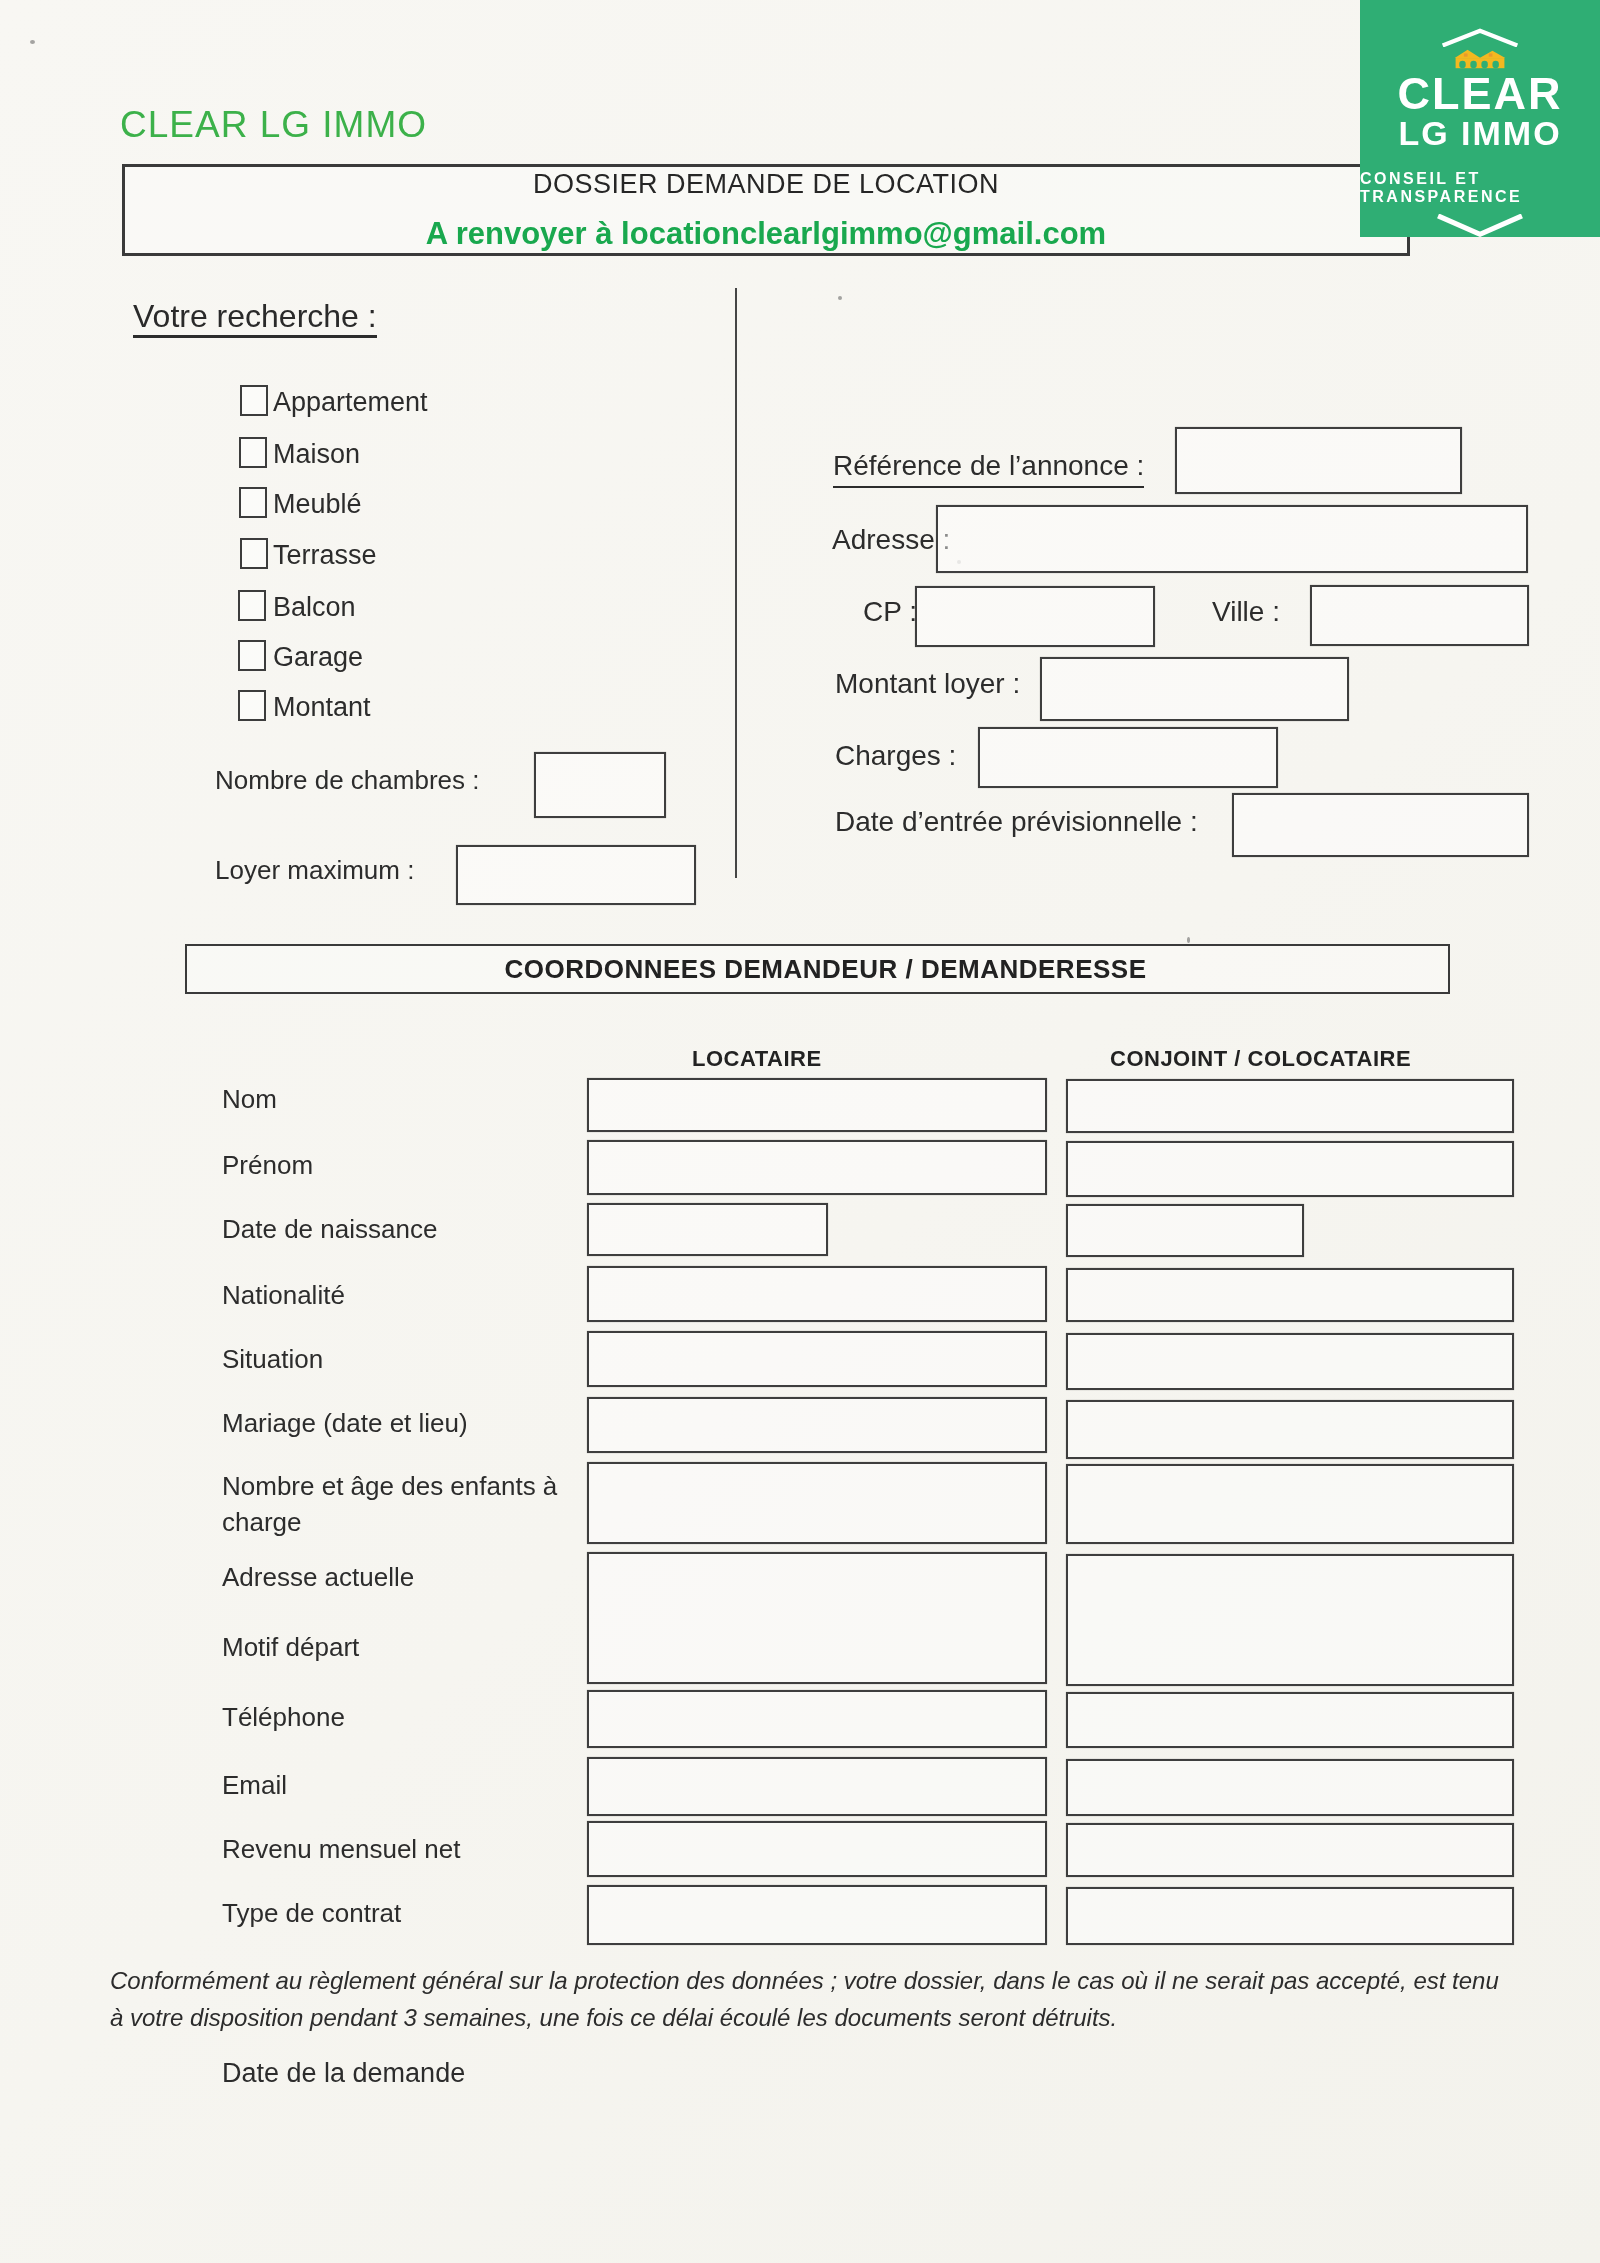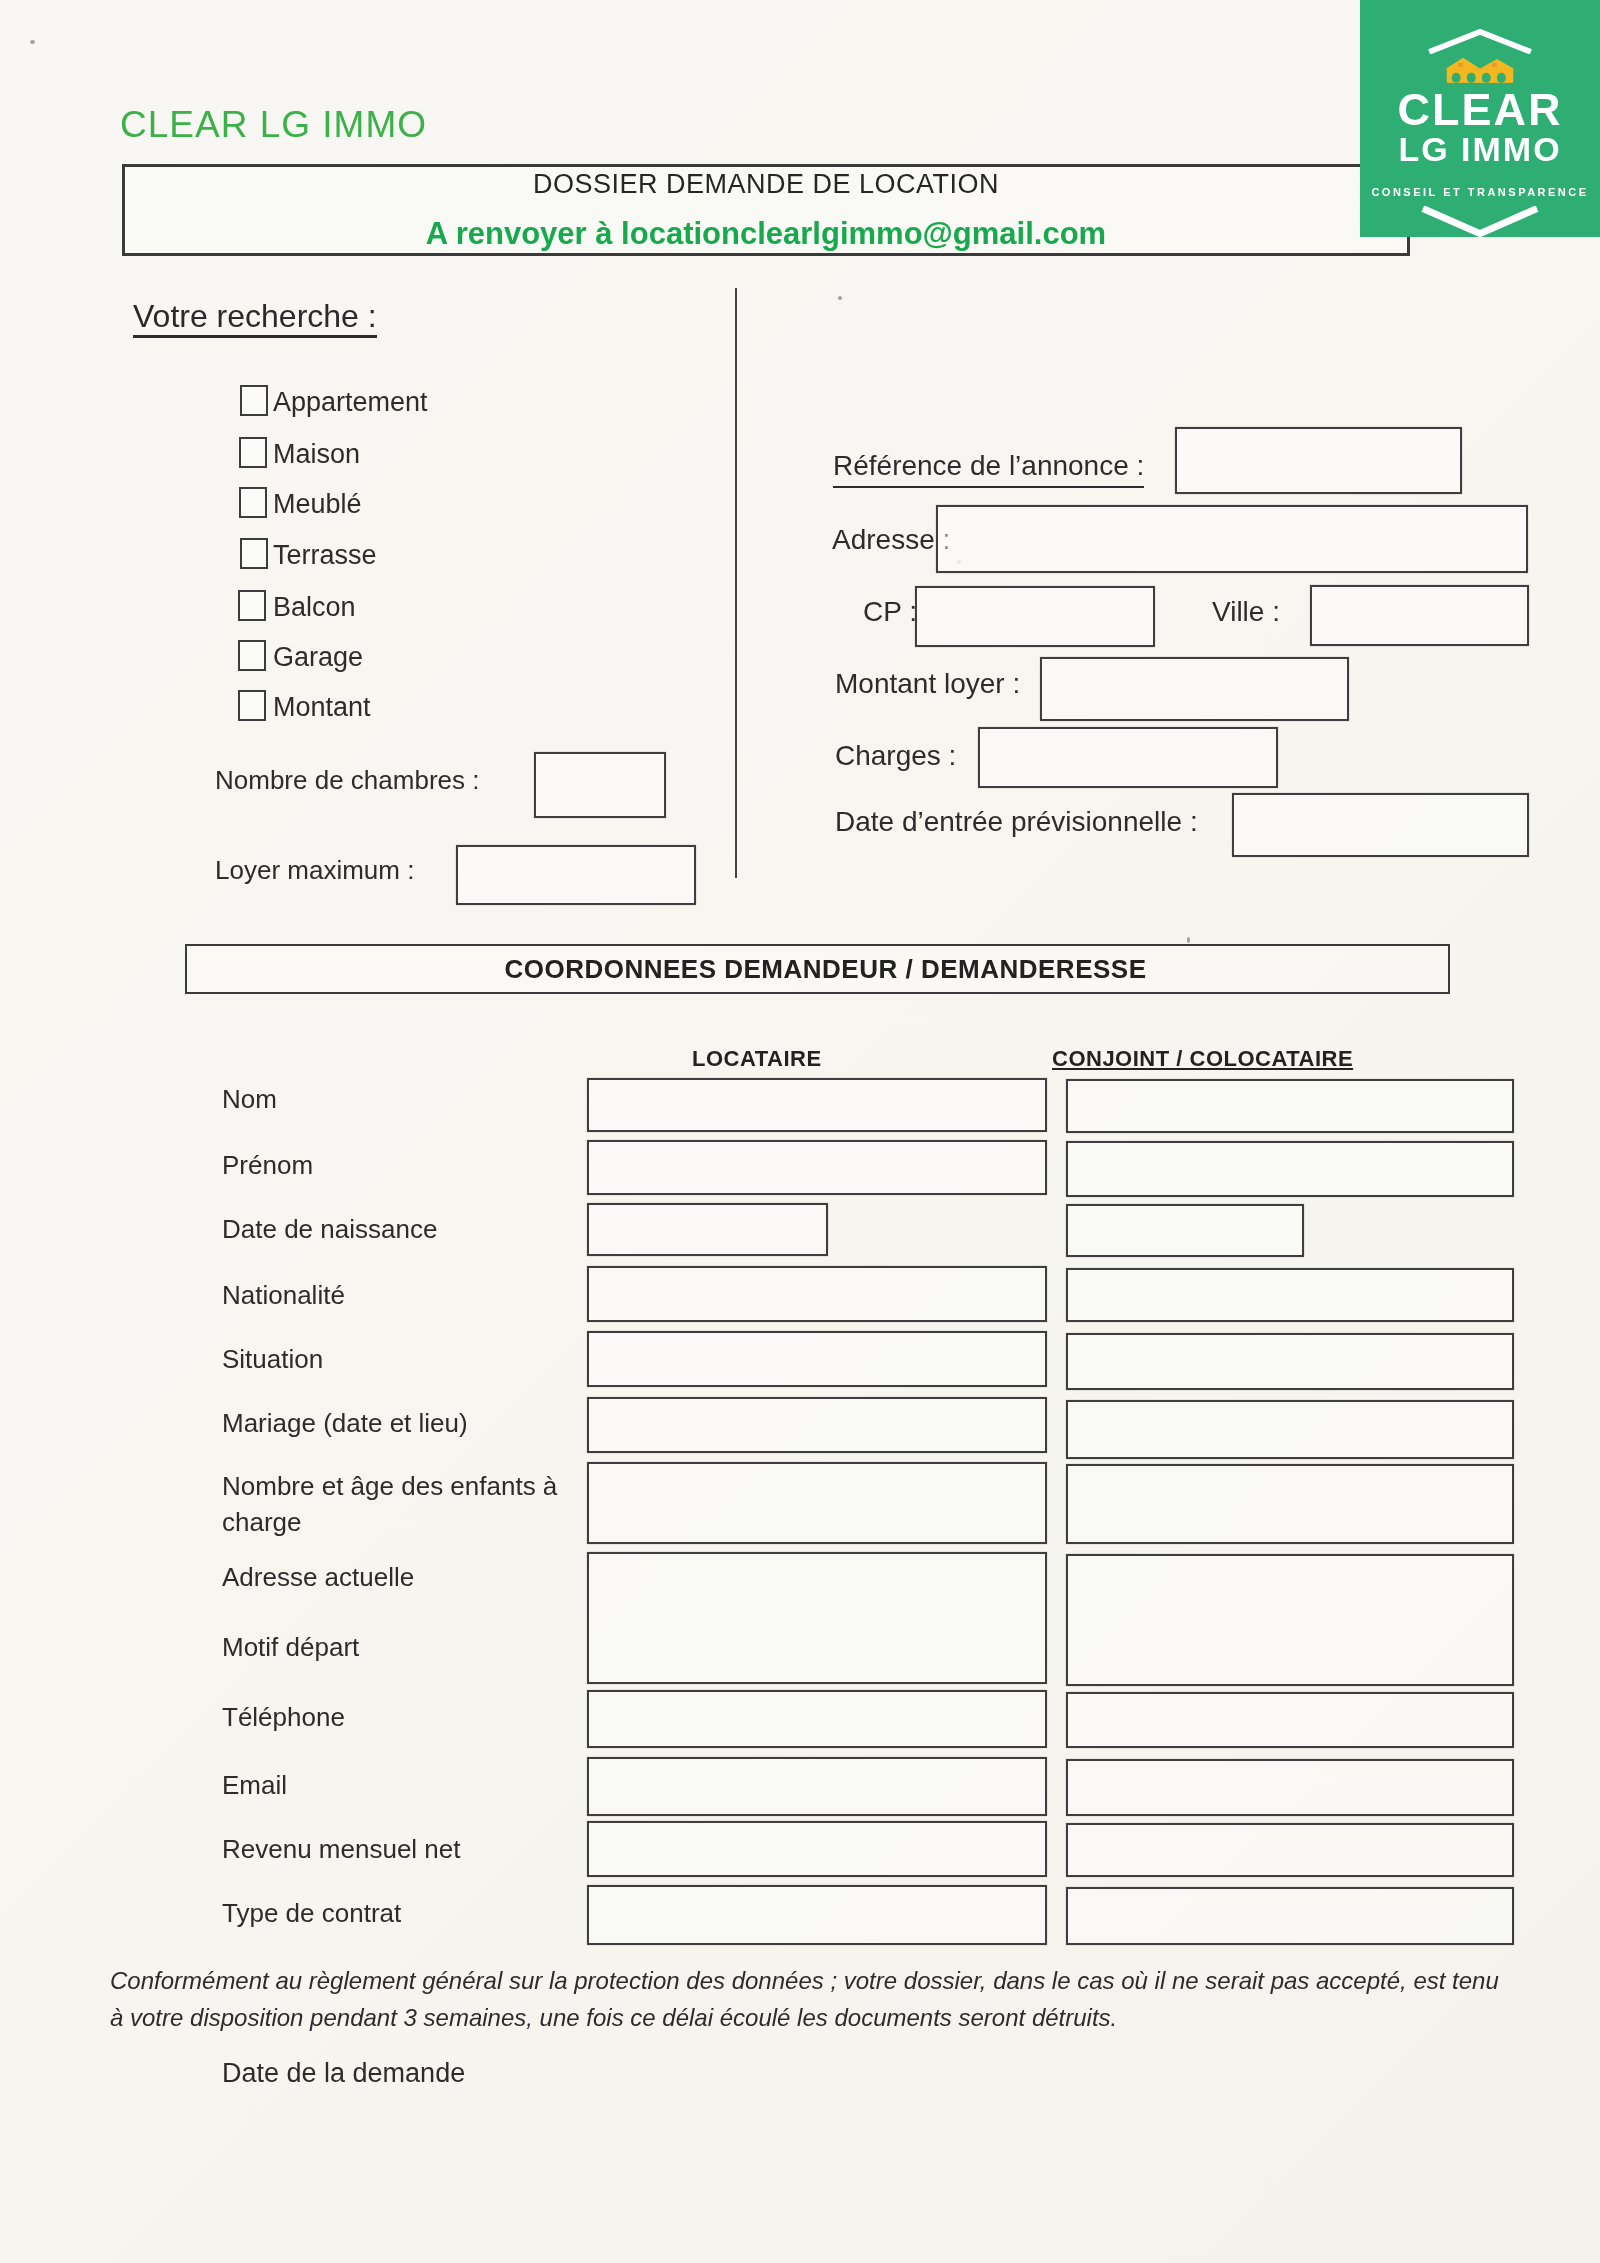--- a/index.html
+++ b/index.html
@@ -19,21 +19,21 @@
   #brand{left:120px;top:104px;font-size:37px;letter-spacing:1px;color:#3cb14a;font-weight:500;}
   #titlebox{left:122px;top:164px;width:1282px;height:86px;border:3px solid #3a3a3a;
     display:flex;flex-direction:column;align-items:center;justify-content:center;gap:16px;background:rgba(255,255,255,0.3);}
   #title-line1{font-size:27px;color:#262626;letter-spacing:0.5px;}
   #title-line2{font-size:31px;font-weight:bold;color:#19a84e;}
   
   #logo{left:1360px;top:0;width:240px;height:237px;background:#2fae74;display:flex;flex-direction:column;align-items:center;z-index:5;}
   #logo .chev-top{margin-top:28px;}
   #logo-clear{color:#ffffff;font-weight:bold;font-size:45px;letter-spacing:2px;line-height:1;margin-top:0;}
   #logo-lg{color:#ffffff;font-weight:bold;font-size:34px;letter-spacing:2px;line-height:1.05;}
-  #logo-tag{color:#ffffff;font-size:11px;font-weight:bold;letter-spacing:2.5px;margin-top:18px;}
+  #logo-tag{color:#ffffff;font-size:16px;font-weight:bold;letter-spacing:2.5px;margin-top:18px;}
   
   #search-heading{left:133px;top:298px;font-size:32px;border-bottom:3px solid #2c2c2c;padding-bottom:0;}
   .chk{position:absolute;width:24px;height:27px;border:2px solid #3c3c3c;background:rgba(255,255,255,0.5);}
   .chk-lbl{position:absolute;font-size:27px;color:#2c2c2c;}
   #divider{left:735px;top:288px;width:2px;height:590px;background:#454545;}
   
   #coord-header{left:185px;top:944px;width:1245px;height:46px;border:2.5px solid #3a3a3a;
     display:flex;align-items:center;justify-content:center;background:rgba(255,255,255,0.3);padding-left:16px;}
   #coord-header span{font-size:26px;font-weight:bold;letter-spacing:0.5px;color:#222;}
   .colhead{position:absolute;font-size:22px;font-weight:bold;color:#222;letter-spacing:0.5px;}
@@ -129,21 +129,21 @@
   <div class="box" style="left:978px;top:727px;width:296px;height:57px;"></div>
 
   <div class="lbl abs" style="left:835px;top:806px;font-size:28px;">Date d’entrée prévisionnelle :</div>
   <div class="box" style="left:1232px;top:793px;width:293px;height:60px;"></div>
 
   <div id="coord-header" class="abs">
     <span>COORDONNEES DEMANDEUR / DEMANDERESSE</span>
   </div>
 
   <div class="colhead" style="left:692px;top:1046px;">LOCATAIRE</div>
-  <div class="colhead" style="left:1052px;top:1046px;text-decoration:underline;">CONJOINT / COLOCATAIRE</div>
+  <div class="colhead" style="left:1110px;top:1046px;">CONJOINT / COLOCATAIRE</div>
 
   <div class="lbl abs" style="left:222px;top:1084px;">Nom</div>
   <div class="box" style="left:587px;top:1078px;width:456px;height:50px;"></div>
   <div class="box" style="left:1066px;top:1079px;width:444px;height:50px;"></div>
 
   <div class="lbl abs" style="left:222px;top:1150px;">Prénom</div>
   <div class="box" style="left:587px;top:1140px;width:456px;height:51px;"></div>
   <div class="box" style="left:1066px;top:1141px;width:444px;height:52px;"></div>
 
   <div class="lbl abs" style="left:222px;top:1214px;">Date de naissance</div>

